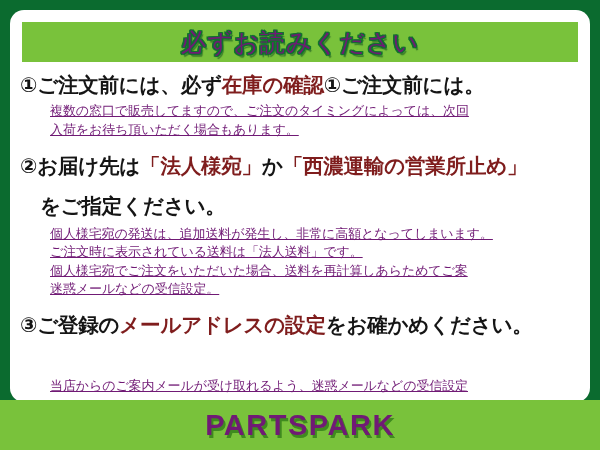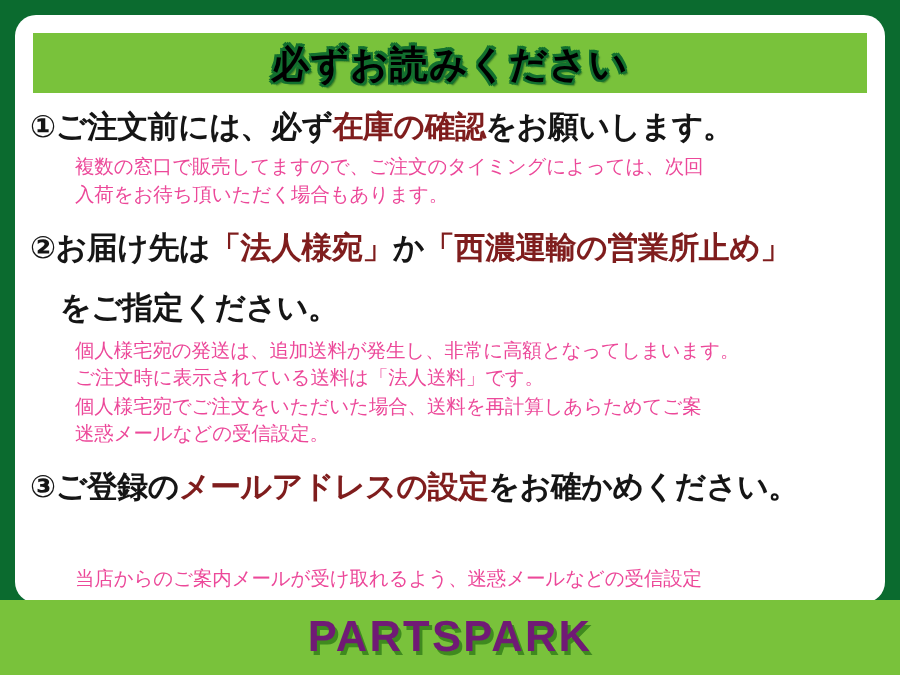--- a/index.html
+++ b/index.html
@@ -35,22 +35,22 @@
     top: 12px;
     width: 556px;
     height: 40px;
     background: #79c23b;
     display: flex;
     align-items: center;
     justify-content: center;
   }
   #title-text {
     font-size: 25px;
-    font-weight: bold;
-    color: #000000;
+    font-weight: normal;
+    color: #701a75;
     letter-spacing: 1px;
     text-shadow:
       -1.4px -1.4px 0 #12702f,
        1.4px -1.4px 0 #12702f,
       -1.4px  1.4px 0 #12702f,
        1.4px  1.4px 0 #12702f,
        0px   -1.4px 0 #12702f,
        0px    1.4px 0 #12702f,
       -1.4px  0px   0 #12702f,
        1.4px  0px   0 #12702f,
@@ -71,25 +71,26 @@
     color: #151515;
     line-height: 1.28;
     letter-spacing: -0.2px;
     padding-left: 10px;
     padding-right: 4px;
     white-space: nowrap;
   }
   .item-head .hl { color: #7f1d1d; }
   .item-body {
     font-size: 13px;
-    color: #ec4899;
+    color: #701a75;
     line-height: 1.42;
     padding-left: 40px;
     padding-right: 11px;
     letter-spacing: -0.1px;
+    text-decoration: underline;
   }
   .item-body div { white-space: nowrap; }
 
   #item-1 .item-head { padding-top: 4px; }
   #item-1 .item-body { padding-top: 4px; }
   #item-2 .item-head { padding-top: 14px; }
   #item-2 .item-body { padding-top: 5px; }
   #item-3 .item-head { padding-top: 14px; }
   #item-3 .item-body { padding-top: 5px; margin-top: 33px; }
 
@@ -121,21 +122,21 @@
 <div id="card">
 
   <div id="title-bar">
     <span id="title-text">必ずお読みください</span>
   </div>
 
   <div id="items">
 
     <div class="item" id="item-1">
       <div class="item-head">
-        <span>①ご注文前には、必ず</span><span class="hl">在庫の確認</span><span>をお願いします。</span>
+        <span>①ご注文前には、必ず</span><span class="hl">在庫の確認</span><span>①ご注文前には。</span>
       </div>
       <div class="item-body">
         <div>複数の窓口で販売してますので、ご注文のタイミングによっては、次回</div>
         <div>入荷をお待ち頂いただく場合もあります。</div>
       </div>
     </div>
 
     <div class="item" id="item-2">
       <div class="item-head">
         <span>②お届け先は</span><span class="hl">「法人様宛」</span><span>か</span><span class="hl">「西濃運輸の営業所止め」</span>

